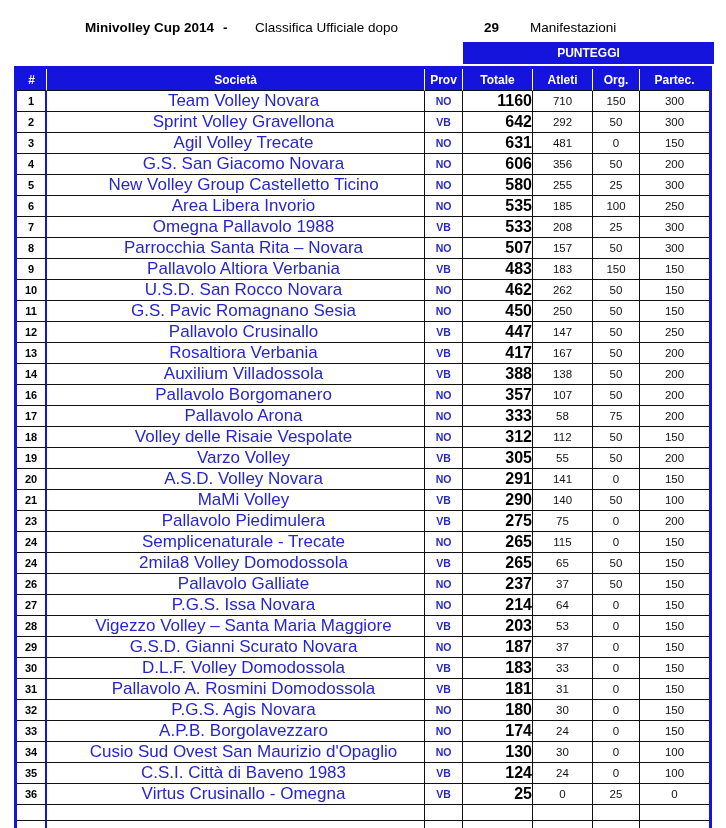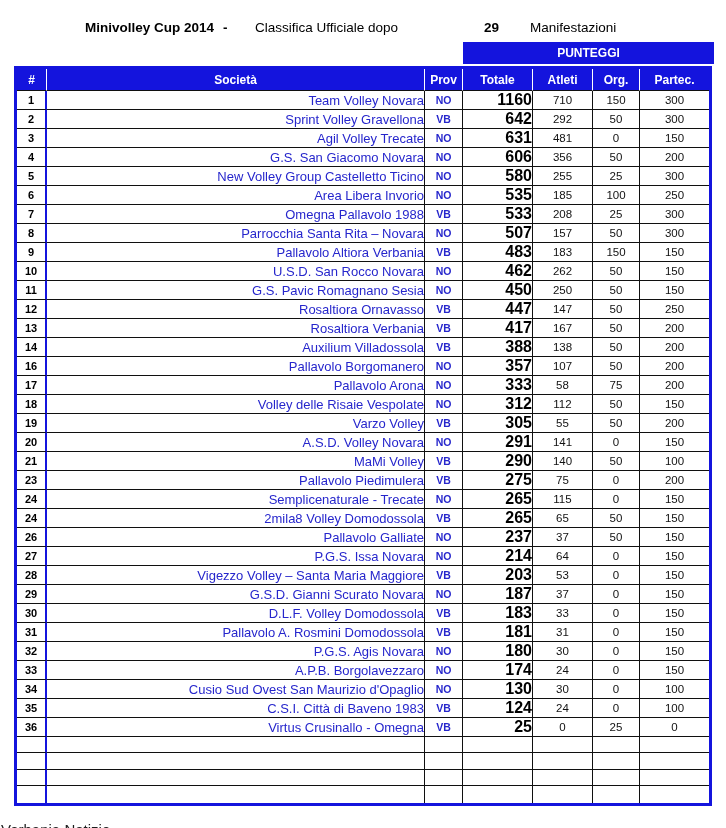--- a/index.html
+++ b/index.html
@@ -49,21 +49,21 @@
   }
   th:last-child{border-right:none;}
   td{
     height:16.4px;font-size:11px;
     border-right:1px solid #101010;
     border-bottom:1px solid #101010;
   }
   td:last-child{border-right:none;}
   tbody tr:last-child td{border-bottom:none;}
   .c-rank{text-align:center;font-weight:bold;color:#000;border-right:2px solid var(--blue);}
-  .c-society{text-align:right;padding-left:16px;color:var(--link);font-size:13px;}
+  .c-society{text-align:center;padding-left:16px;color:var(--link);font-size:17px;}
   .c-prov{text-align:center;color:var(--link);font-weight:bold;font-size:10.5px;}
   .c-totale{text-align:right;font-weight:bold;color:#000;font-size:16px;}
   .c-num{text-align:center;color:var(--ink);font-size:11.5px;}
   
   .footer{
     margin:15px 0 0 1px;font-size:15px;color:#1c1c1c;
     letter-spacing:0px;
   }
 </style>
 </head>
@@ -195,21 +195,21 @@
     <td class="c-rank">11</td>
     <td class="c-society">G.S. Pavic Romagnano Sesia</td>
     <td class="c-prov">NO</td>
     <td class="c-totale">450</td>
     <td class="c-num">250</td>
     <td class="c-num">50</td>
     <td class="c-num">150</td>
   </tr>
         <tr>
     <td class="c-rank">12</td>
-    <td class="c-society">Rosaltiora Ornavasso</td>
+    <td class="c-society">Pallavolo Crusinallo</td>
     <td class="c-prov">VB</td>
     <td class="c-totale">447</td>
     <td class="c-num">147</td>
     <td class="c-num">50</td>
     <td class="c-num">250</td>
   </tr>
         <tr>
     <td class="c-rank">13</td>
     <td class="c-society">Rosaltiora Verbania</td>
     <td class="c-prov">VB</td>

